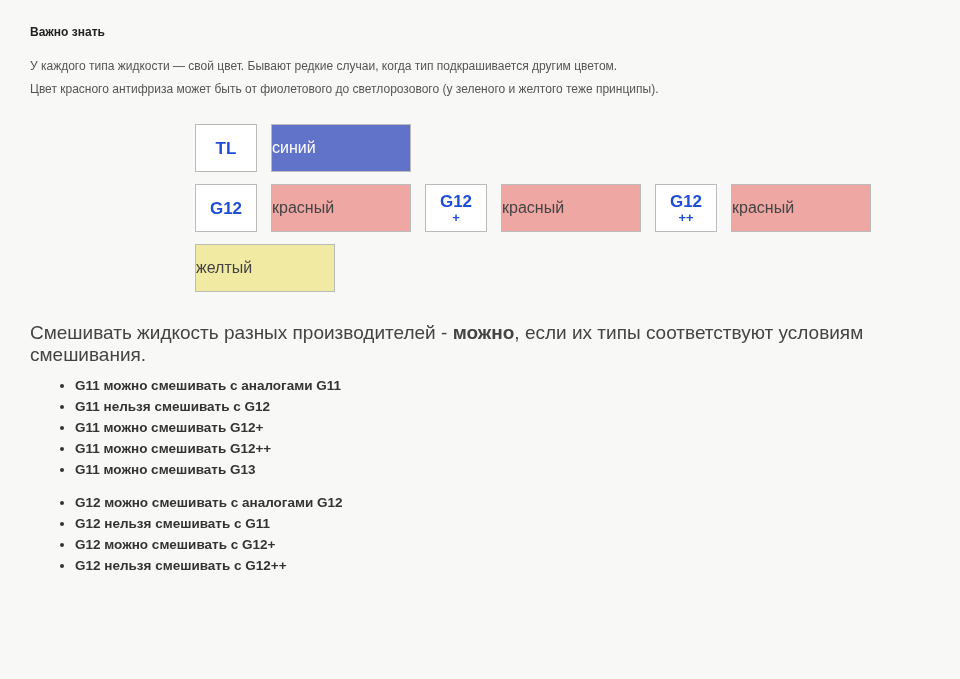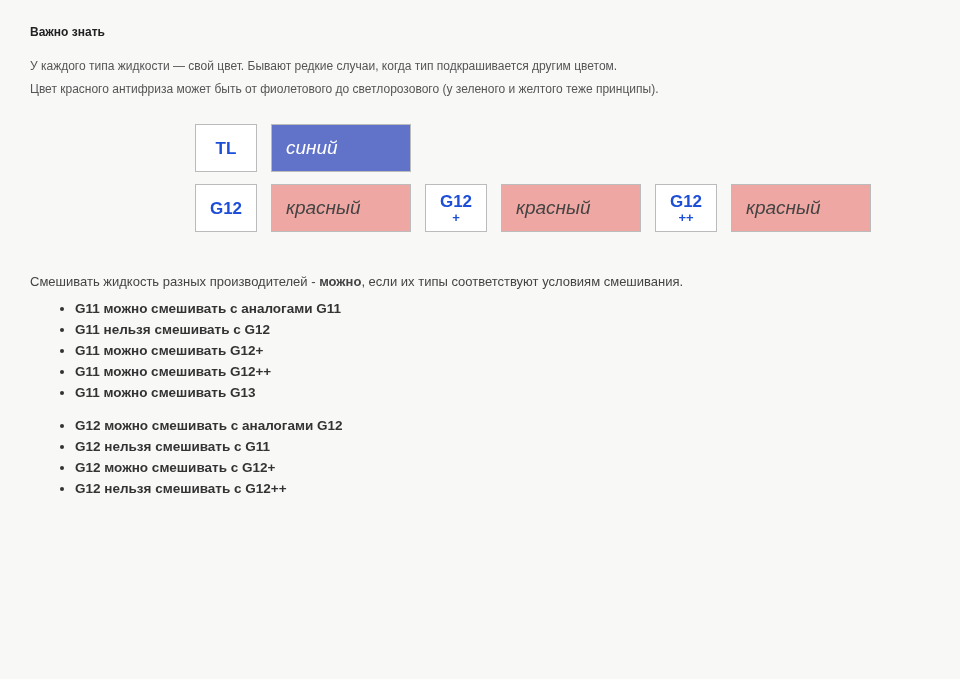--- a/index.html
+++ b/index.html
@@ -51,28 +51,26 @@
     font-size: 13px;
     font-weight: bold;
     margin-top: 1px;
   }
   .color-box {
     width: 140px;
     height: 48px;
     border: 1.5px solid #bbb;
     display: flex;
     align-items: center;
-    padding-left: 14px;
-    font-size: 19px;
+    font-size: 16px;
     color: #444;
-    font-style: italic;
   }
   .mix-line {
     color: #444;
-    font-size: 13px;
+    font-size: 19px;
     margin-bottom: 10px;
   }
   ul.rules {
     list-style: disc;
     padding-left: 45px;
     margin: 8px 0 12px 0;
   }
   ul.rules li {
     color: #333;
     font-size: 13.5px;
@@ -105,20 +103,21 @@
     </div>
     <div class="color-box" style="background:#efa7a3;">красный</div>
     <div class="code-box">
       <span>G12</span>
       <span class="sub">++</span>
     </div>
     <div class="color-box" style="background:#efa7a3;">красный</div>
   </div>
 
   <div class="row">
+    <div class="color-box" style="background:#f0eaa3;">желтый</div>
   </div>
 
 </div>
 
 <p class="mix-line">
   <span>Смешивать жидкость разных производителей - </span><b>можно</b><span>, если их типы соответствуют условиям смешивания.</span>
 </p>
 
 <ul class="rules">
   <li>G11 можно смешивать с аналогами G11</li>

